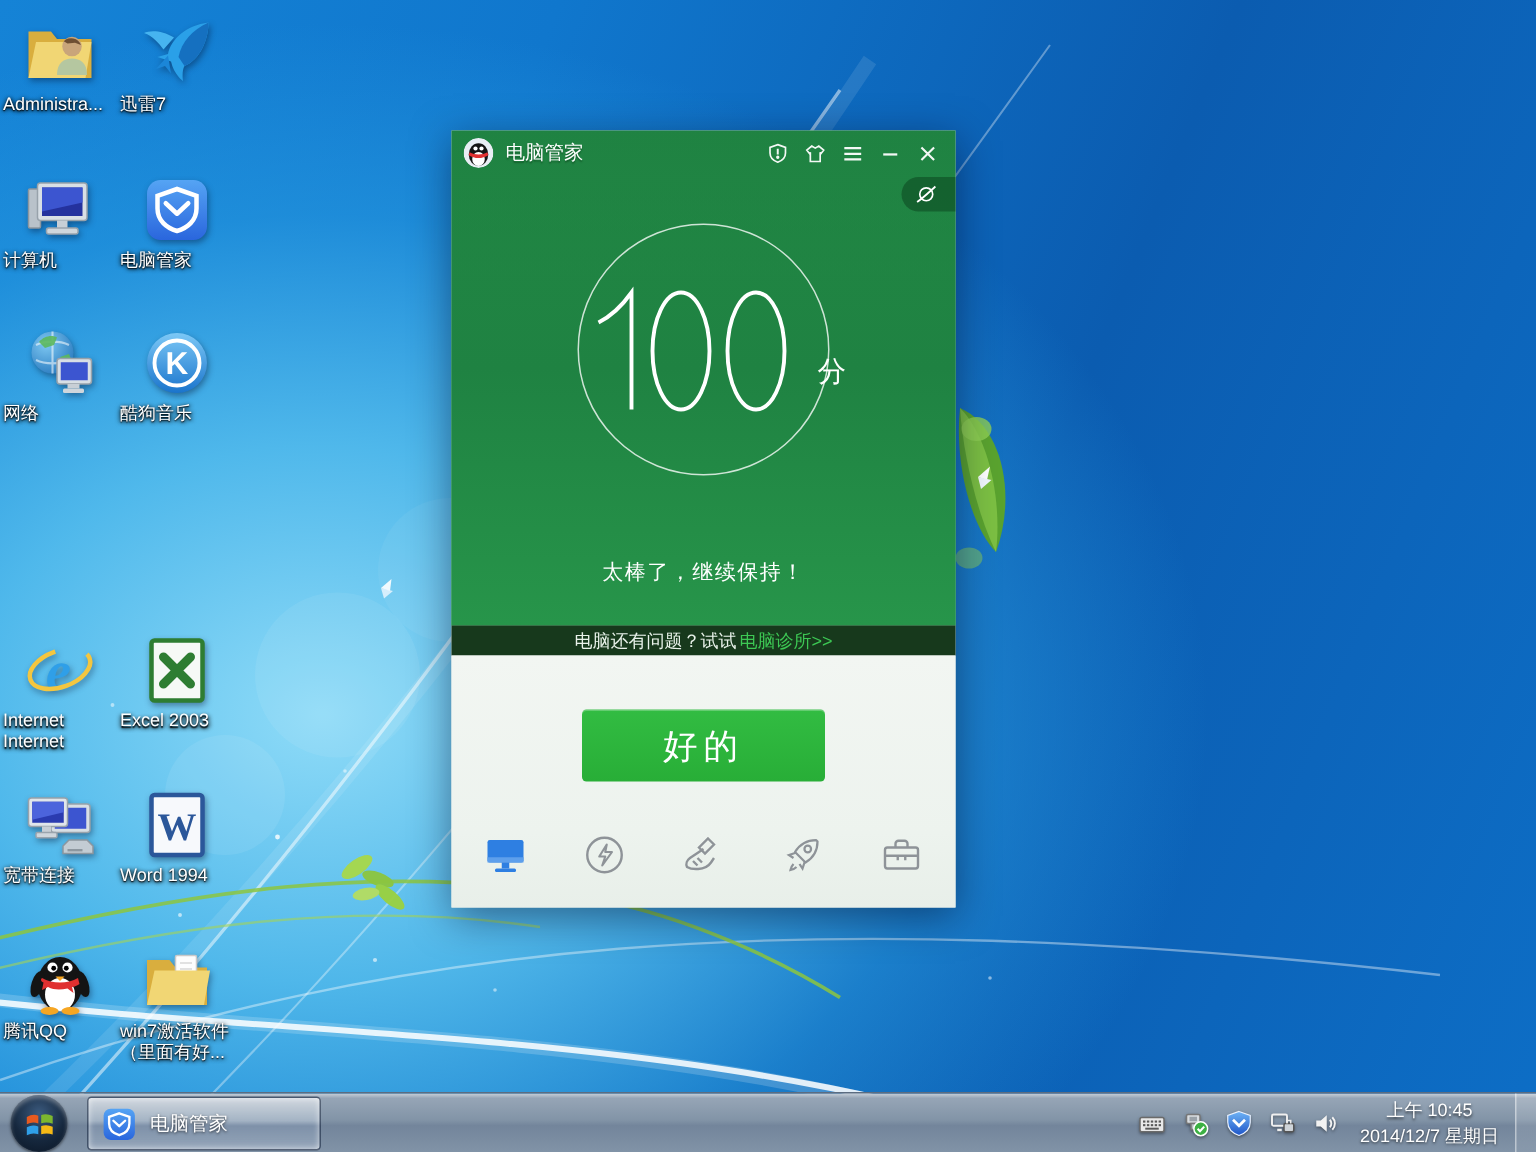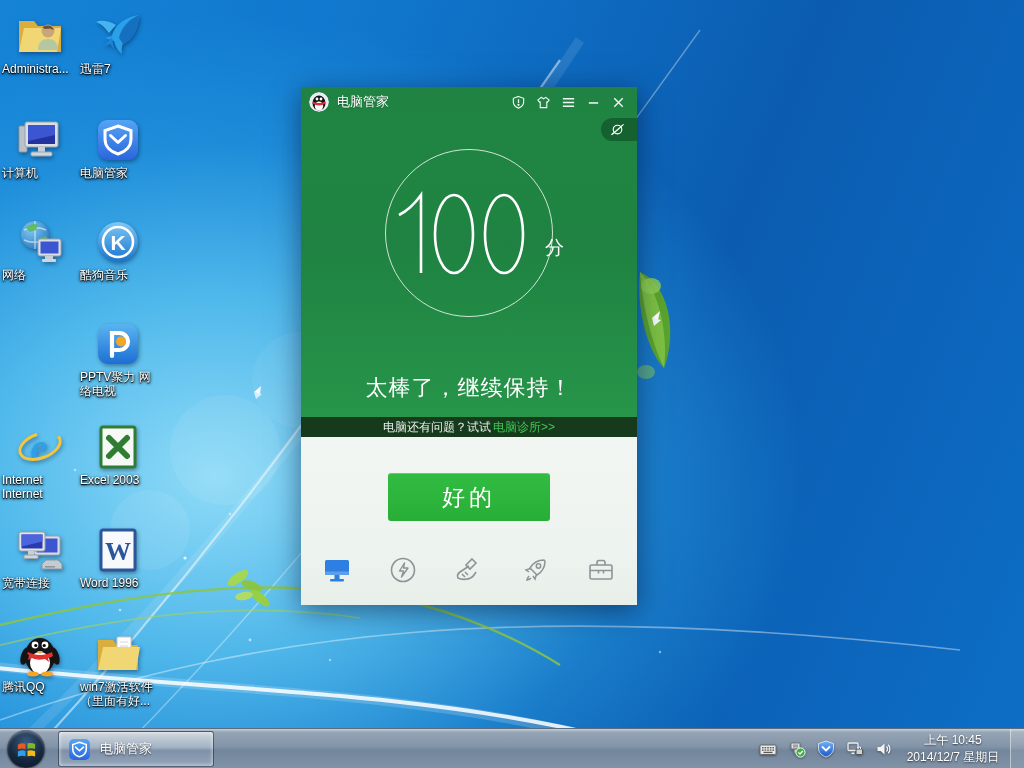--- a/index.html
+++ b/index.html
@@ -28,21 +28,21 @@
   #titlebar .wtitle{color:#fff;font-size:13px;margin-left:8px;flex:1;text-shadow:0 1px 1px rgba(0,40,10,.4);}
   .tbtn{width:22px;height:22px;display:flex;align-items:center;justify-content:center;opacity:.95;cursor:pointer;}
   .tbtn svg{width:15px;height:15px;}
   #cornerpill{position:absolute;right:0;top:31px;width:36px;height:23px;border-radius:12px 0 0 12px;
     background:rgba(0,35,12,.35);display:flex;align-items:center;justify-content:flex-start;padding-left:9px;box-sizing:border-box;cursor:pointer;}
   #cornerpill svg{width:15px;height:15px;}
   #scorering{position:absolute;left:84px;top:62px;width:166px;height:166px;border-radius:50%;
     border:1.5px solid rgba(255,255,255,.78);}
   #scoredigits{position:absolute;left:92px;top:100px;}
   #scoreunit{position:absolute;left:244px;top:148px;color:#fff;font-size:19px;}
-  #msg{position:absolute;left:0;top:286px;width:336px;text-align:center;color:#fff;font-size:22px;letter-spacing:1px;}
+  #msg{position:absolute;left:0;top:286px;width:336px;text-align:center;color:#fff;font-size:14px;letter-spacing:1px;}
   #darkbar{position:absolute;left:0;top:330px;width:336px;height:20px;background:#17391c;
     display:flex;align-items:center;justify-content:center;font-size:12px;color:#e9f2ea;}
   #darkbar .lnk{color:#3dc854;margin-left:2px;cursor:pointer;}
   #whitepanel{position:absolute;left:0;top:350px;width:336px;height:168px;
     background:linear-gradient(180deg,#f2f6f2 0%,#edf3ee 70%,#e8efe9 100%);}
   #okbtn{position:absolute;left:87px;top:36px;width:162px;height:48px;border:none;border-radius:3px;
     background:linear-gradient(180deg,#32bc42,#28ae37);color:#fff;font-size:23px;letter-spacing:4px;
     font-family:inherit;cursor:pointer;box-shadow:inset 0 1px 0 rgba(255,255,255,.25);}
   #navrow{position:absolute;left:0;top:108px;width:336px;height:50px;display:flex;align-items:center;
     justify-content:space-between;padding:0 16px;box-sizing:border-box;}
@@ -206,36 +206,20 @@
                 <stop offset="1" stop-color="#1a74cc"></stop>
               </linearGradient>
             </defs>
             <circle cx="24" cy="24" r="20" fill="url(#kg)"></circle>
             <circle cx="24" cy="24" r="15" fill="none" stroke="#fff" stroke-width="2.6"></circle>
             <text x="24" y="31.5" font-size="21" font-weight="bold" fill="#fff" text-anchor="middle" font-family="Liberation Sans,sans-serif">K</text>
           </svg>
         </div>
         <div class="dlabel">酷狗音乐</div>
       </div>
-      <div class="dicon" style="left: 78px; top: 320px;">
-        <div class="ic">
-          <svg viewBox="0 0 48 48">
-            <defs>
-              <linearGradient id="pp" x1="0" y1="0" x2="0" y2="1">
-                <stop offset="0" stop-color="#5ab4f2"></stop>
-                <stop offset="1" stop-color="#1d6fd3"></stop>
-              </linearGradient>
-            </defs>
-            <rect x="4" y="4" width="40" height="40" rx="10" fill="url(#pp)"></rect>
-            <path d="M18 36 V13 h7.5 a8.5 8.5 0 0 1 0 17 H21" stroke="#fff" stroke-width="4.2" fill="none" stroke-linecap="round"></path>
-            <circle cx="27" cy="21.5" r="5" fill="#f6a623"></circle>
-          </svg>
-        </div>
-        <div class="dlabel">PPTV聚力 网络电视</div>
-      </div>
       <div class="dicon" style="left: 0px; top: 423px;">
         <div class="ic">
           <svg viewBox="0 0 48 48">
             <text x="23" y="37" font-size="38" fill="#2f9fe8" text-anchor="middle" font-family="Liberation Serif,serif" font-style="italic" font-weight="bold">e</text>
             <ellipse cx="24" cy="23" rx="21" ry="12" fill="none" stroke="#f4c63f" stroke-width="3" transform="rotate(-20 24 23)" stroke-dasharray="80 22"></ellipse>
           </svg>
         </div>
         <div class="dlabel">Internet Internet</div>
       </div>
       <div class="dicon" style="left: 78px; top: 423px;">
@@ -263,21 +247,21 @@
         </div>
         <div class="dlabel">宽带连接</div>
       </div>
       <div class="dicon" style="left: 78px; top: 526px;">
         <div class="ic">
           <svg viewBox="0 0 48 48">
             <rect x="7" y="4" width="34" height="40" rx="2" fill="#f7f9fc" stroke="#2b579a" stroke-width="3"></rect>
             <text x="24" y="34" font-size="26" font-weight="bold" fill="#2b579a" text-anchor="middle" font-family="Liberation Serif,serif">W</text>
           </svg>
         </div>
-        <div class="dlabel">Word 1996</div>
+        <div class="dlabel">Word 1994</div>
       </div>
       <div class="dicon" style="left: 0px; top: 630px;">
         <div class="ic">
           <svg viewBox="0 0 48 48">
             <ellipse cx="24" cy="26" rx="15" ry="18" fill="#141414"></ellipse>
             <ellipse cx="24" cy="33" rx="10" ry="11" fill="#fff"></ellipse>
             <ellipse cx="9" cy="26" rx="4" ry="9" fill="#141414" transform="rotate(18 9 26)"></ellipse>
             <ellipse cx="39" cy="26" rx="4" ry="9" fill="#141414" transform="rotate(-18 39 26)"></ellipse>
             <circle cx="19" cy="15" r="3.4" fill="#fff"></circle>
             <circle cx="29" cy="15" r="3.4" fill="#fff"></circle>

